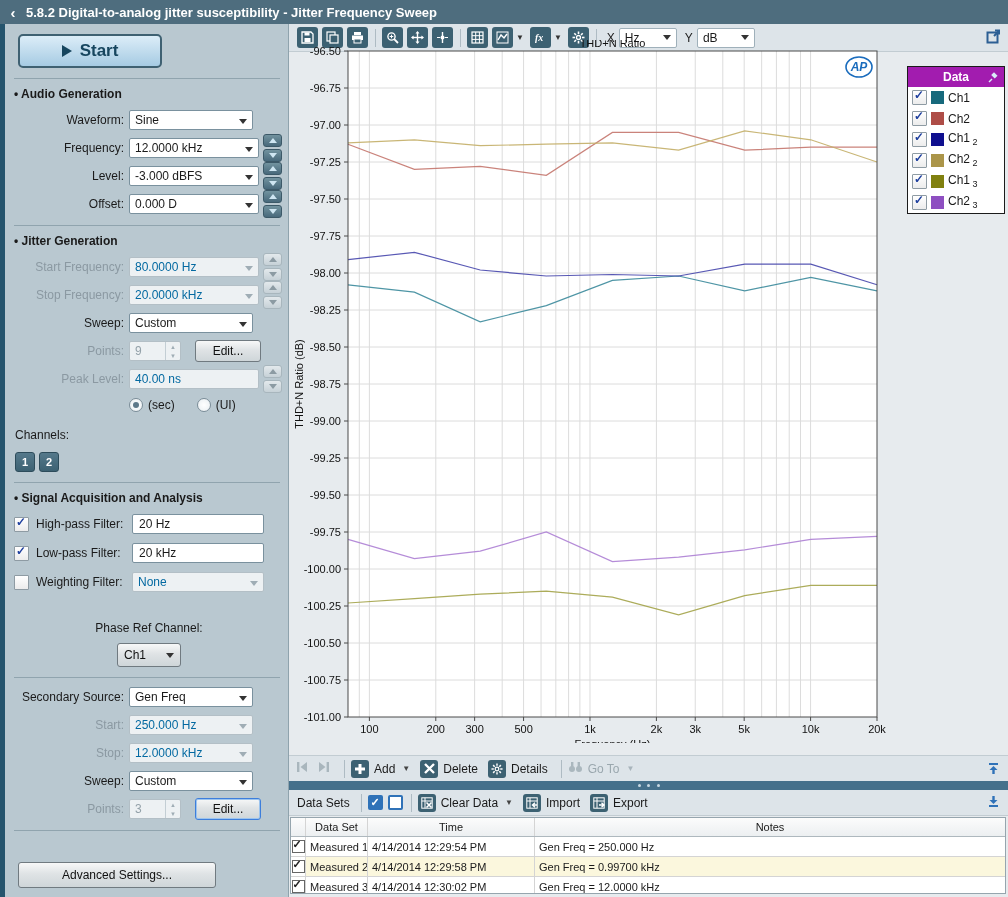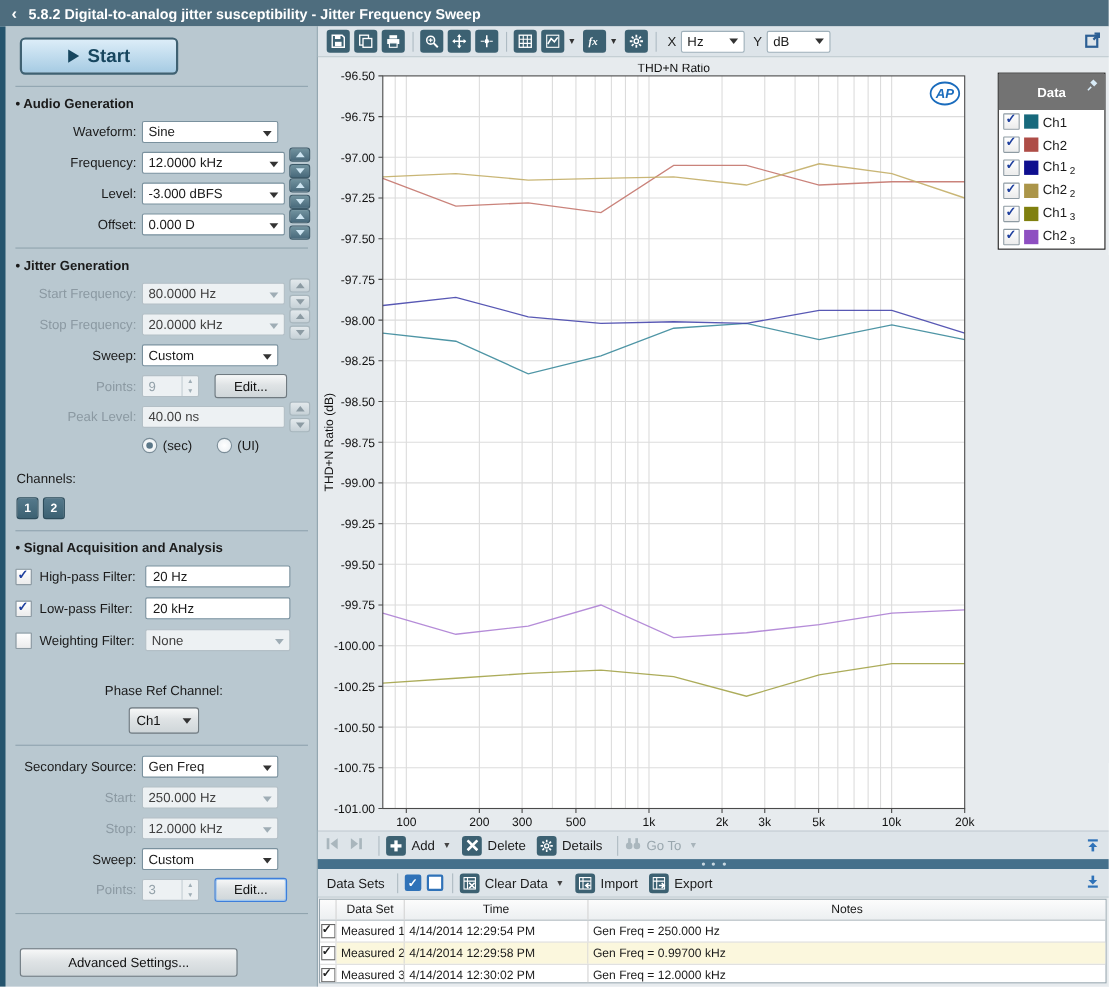--- a/index.html
+++ b/index.html
@@ -26,21 +26,21 @@
   .checkbox.checked::after{content:"✓";position:absolute;left:1px;top:-3px;color:#1e3f9e;font-size:12px;font-weight:bold;}
   .divider{height:1px;background:#90a4ae;margin:10px 2px 8px 2px;}
   .sec-title{font-weight:bold;margin:2px 0 8px 2px;}
   .form-row{display:flex;align-items:center;margin:0 0 6px 0;height:22px;}
   .form-row .lbl{flex:0 0 112px;text-align:right;margin-right:5px;white-space:nowrap;}
   .lbl.dis{color:#8b99a2;}
   .combo{position:relative;height:20px;background:#fff;border:1px solid #7a919e;border-radius:2px;
     display:flex;align-items:center;padding:0 16px 0 5px;box-sizing:border-box;white-space:nowrap;}
   .combo .arr{position:absolute;right:5px;top:8px;width:0;height:0;border-left:4px solid transparent;
     border-right:4px solid transparent;border-top:5px solid #333;}
-  .combo.disabled{background:#edf1f3;color:#404040;border-color:#b3bfc6;}
+  .combo.disabled{background:#edf1f3;color:#0369a1;border-color:#b3bfc6;}
   .combo.disabled .arr{border-top-color:#9fadb5;}
   .w152{width:124px;} .w132{width:132px;} .w52{width:52px;}
   .spin{display:flex;flex-direction:column;gap:2px;margin-left:4px;}
   .spin .sb{width:17px;height:11px;border:1px solid #3c5968;border-radius:3px;
     background:linear-gradient(#72939f,#48697b);display:flex;align-items:center;justify-content:center;}
   .spin .sb::after{content:"";width:0;height:0;border-left:4px solid transparent;border-right:4px solid transparent;}
   .spin .up::after{border-bottom:5px solid #cfe6f2;}
   .spin .dn::after{border-top:5px solid #cfe6f2;}
   .spin.grey .sb{background:linear-gradient(#e3e9ec,#c6d1d7);border-color:#a8b6bd;}
   .spin.grey .up::after{border-bottom-color:#8c9ba3;}
@@ -77,25 +77,25 @@
     display:flex;align-items:center;justify-content:center;flex:0 0 21px;}
   .tbtn svg{display:block;}
   .tsep{width:1px;height:18px;background:#aebbc3;margin:0 6px 0 3px;flex:0 0 1px;}
   .tdrop{font-size:8px;color:#333;margin:0 6px 0 -1px;}
   .axis-lbl{margin:0 4px 0 4px;color:#222;}
   .axis-combo{width:58px;height:20px;background:#fff;border:1px solid #9fb0ba;border-radius:2px;
     display:flex;align-items:center;justify-content:space-between;padding:0 5px;box-sizing:border-box;margin-right:4px;}
   .axis-combo .arr{width:0;height:0;border-left:4px solid transparent;border-right:4px solid transparent;border-top:5px solid #333;}
   .popout{position:absolute;right:7px;top:5px;}
 
-  .chart-area{position:absolute;left:0;top:34px;width:719px;height:703px;}
+  .chart-area{position:absolute;left:0;top:16px;width:719px;height:703px;}
 
   
   .legend{position:absolute;left:618px;top:42px;width:96px;background:#fff;border:1px solid #1b1b1b;}
-  .legend-h{height:33px;background:#737373;color:#fff;font-weight:bold;display:flex;align-items:center;
+  .legend-h{height:20px;background:#a21caf;color:#fff;font-weight:bold;display:flex;align-items:center;
     justify-content:center;position:relative;}
   .legend-pin{position:absolute;right:4px;top:4px;}
   .legend-item{display:flex;align-items:center;height:21px;padding-left:4px;gap:4px;}
   .legend-item .swatch{width:13px;height:13px;flex:0 0 13px;}
   .legend-item .ll{white-space:nowrap;}
   .legend-item sub{font-size:9px;}
 
   
   .navbar{position:absolute;left:0;top:731px;right:0;height:26px;background:#dde4e9;border-top:1px solid #c2ccd2;
     display:flex;align-items:center;padding-left:6px;box-sizing:border-box;}

